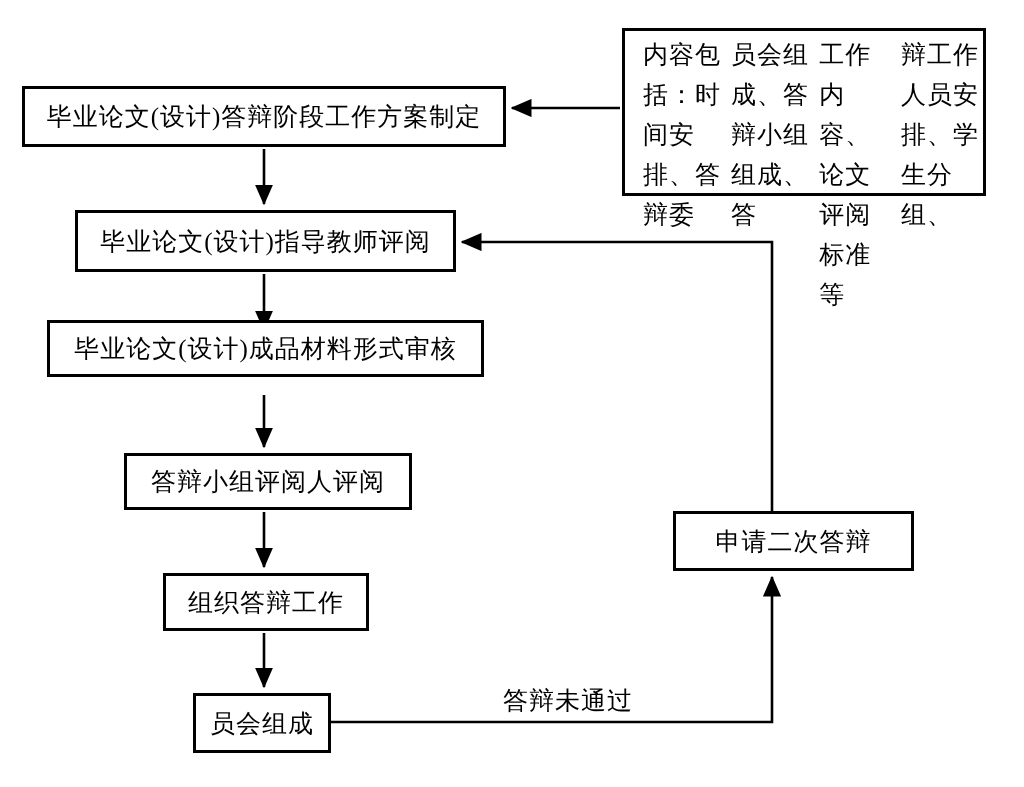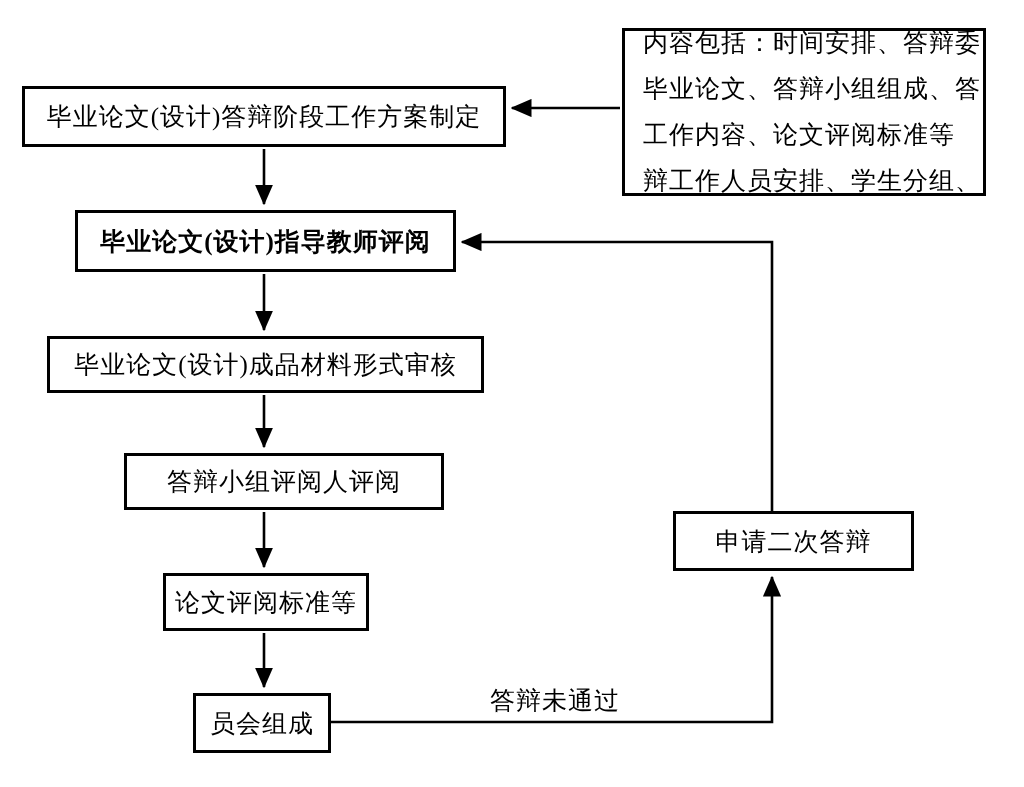--- a/index.html
+++ b/index.html
@@ -24,42 +24,43 @@
     display: flex;
     align-items: center;
     justify-content: center;
     font-size: 25px;
     letter-spacing: 1px;
     white-space: nowrap;
     text-align: right;
   }
   #box-plan      { left: 22px;  top: 86px;  width: 484px; height: 61px; }
   #box-note      { left: 622px; top: 28px;  width: 364px; height: 168px;
-                   flex-direction: column; align-items: flex-start;
+                   flex-direction: row; align-items: flex-start;
                    justify-content: center; padding: 4px 0 4px 18px;
                    white-space: normal; text-align: left; gap: 6px; }
   #box-note .note-line { line-height: 40px; }
-  #box-advisor   { left: 75px;  top: 210px; width: 381px; height: 62px; font-weight: bold; }
-  #box-material  { left: 47px;  top: 336px; width: 437px; height: 57px; }
-  #box-group     { left: 124px; top: 453px; width: 320px; height: 57px; }
+  #box-advisor   { left: 75px;  top: 210px; width: 381px; height: 62px; }
+  #box-material  { left: 47px;  top: 320px; width: 437px; height: 57px; }
+  #box-group     { left: 124px; top: 453px; width: 288px; height: 57px; }
   #box-organize  { left: 163px; top: 573px; width: 206px; height: 58px; }
   #box-grading   { left: 193px; top: 693px; width: 138px; height: 60px; }
   #box-second    { left: 673px; top: 511px; width: 241px; height: 60px; }
   #arrow-layer {
     position: absolute;
     left: 0; top: 0;
     width: 1024px;
     height: 787px;
     pointer-events: none;
   }
   .edge-label {
     position: absolute;
     left: 490px;
     top: 684px;
     width: 156px;
+    text-align: center;
     font-size: 25px;
     letter-spacing: 1px;
     white-space: nowrap;
   }
 </style>
 </head>
 <body>
 
 <div id="canvas">
 
@@ -84,32 +85,32 @@
 
     <path d="M331,722 L772,722 L772,577" fill="none" stroke="#000000" stroke-width="2.6" marker-end="url(#ah)"></path>
 
     <path d="M772,511 L772,242 L462,242" fill="none" stroke="#000000" stroke-width="2.6" marker-end="url(#ah)"></path>
   </svg>
 
   <div id="box-plan" class="flow-box">毕业论文(设计)答辩阶段工作方案制定</div>
 
   <div id="box-note" class="flow-box">
     <div class="note-line">内容包括：时间安排、答辩委</div>
-    <div class="note-line">毕业论文、答辩小组组成、答</div>
+    <div class="note-line">员会组成、答辩小组组成、答</div>
     <div class="note-line">工作内容、论文评阅标准等</div>
     <div class="note-line">辩工作人员安排、学生分组、</div>
   </div>
 
   <div id="box-advisor" class="flow-box">毕业论文(设计)指导教师评阅</div>
 
   <div id="box-material" class="flow-box">毕业论文(设计)成品材料形式审核</div>
 
   <div id="box-group" class="flow-box">答辩小组评阅人评阅</div>
 
-  <div id="box-organize" class="flow-box">论文评阅标准等</div>
+  <div id="box-organize" class="flow-box">组织答辩工作</div>
 
   <div id="box-grading" class="flow-box">员会组成</div>
 
   <div id="box-second" class="flow-box">申请二次答辩</div>
 
   <div class="edge-label">答辩未通过</div>
 
 </div>
 
 </body></html>

